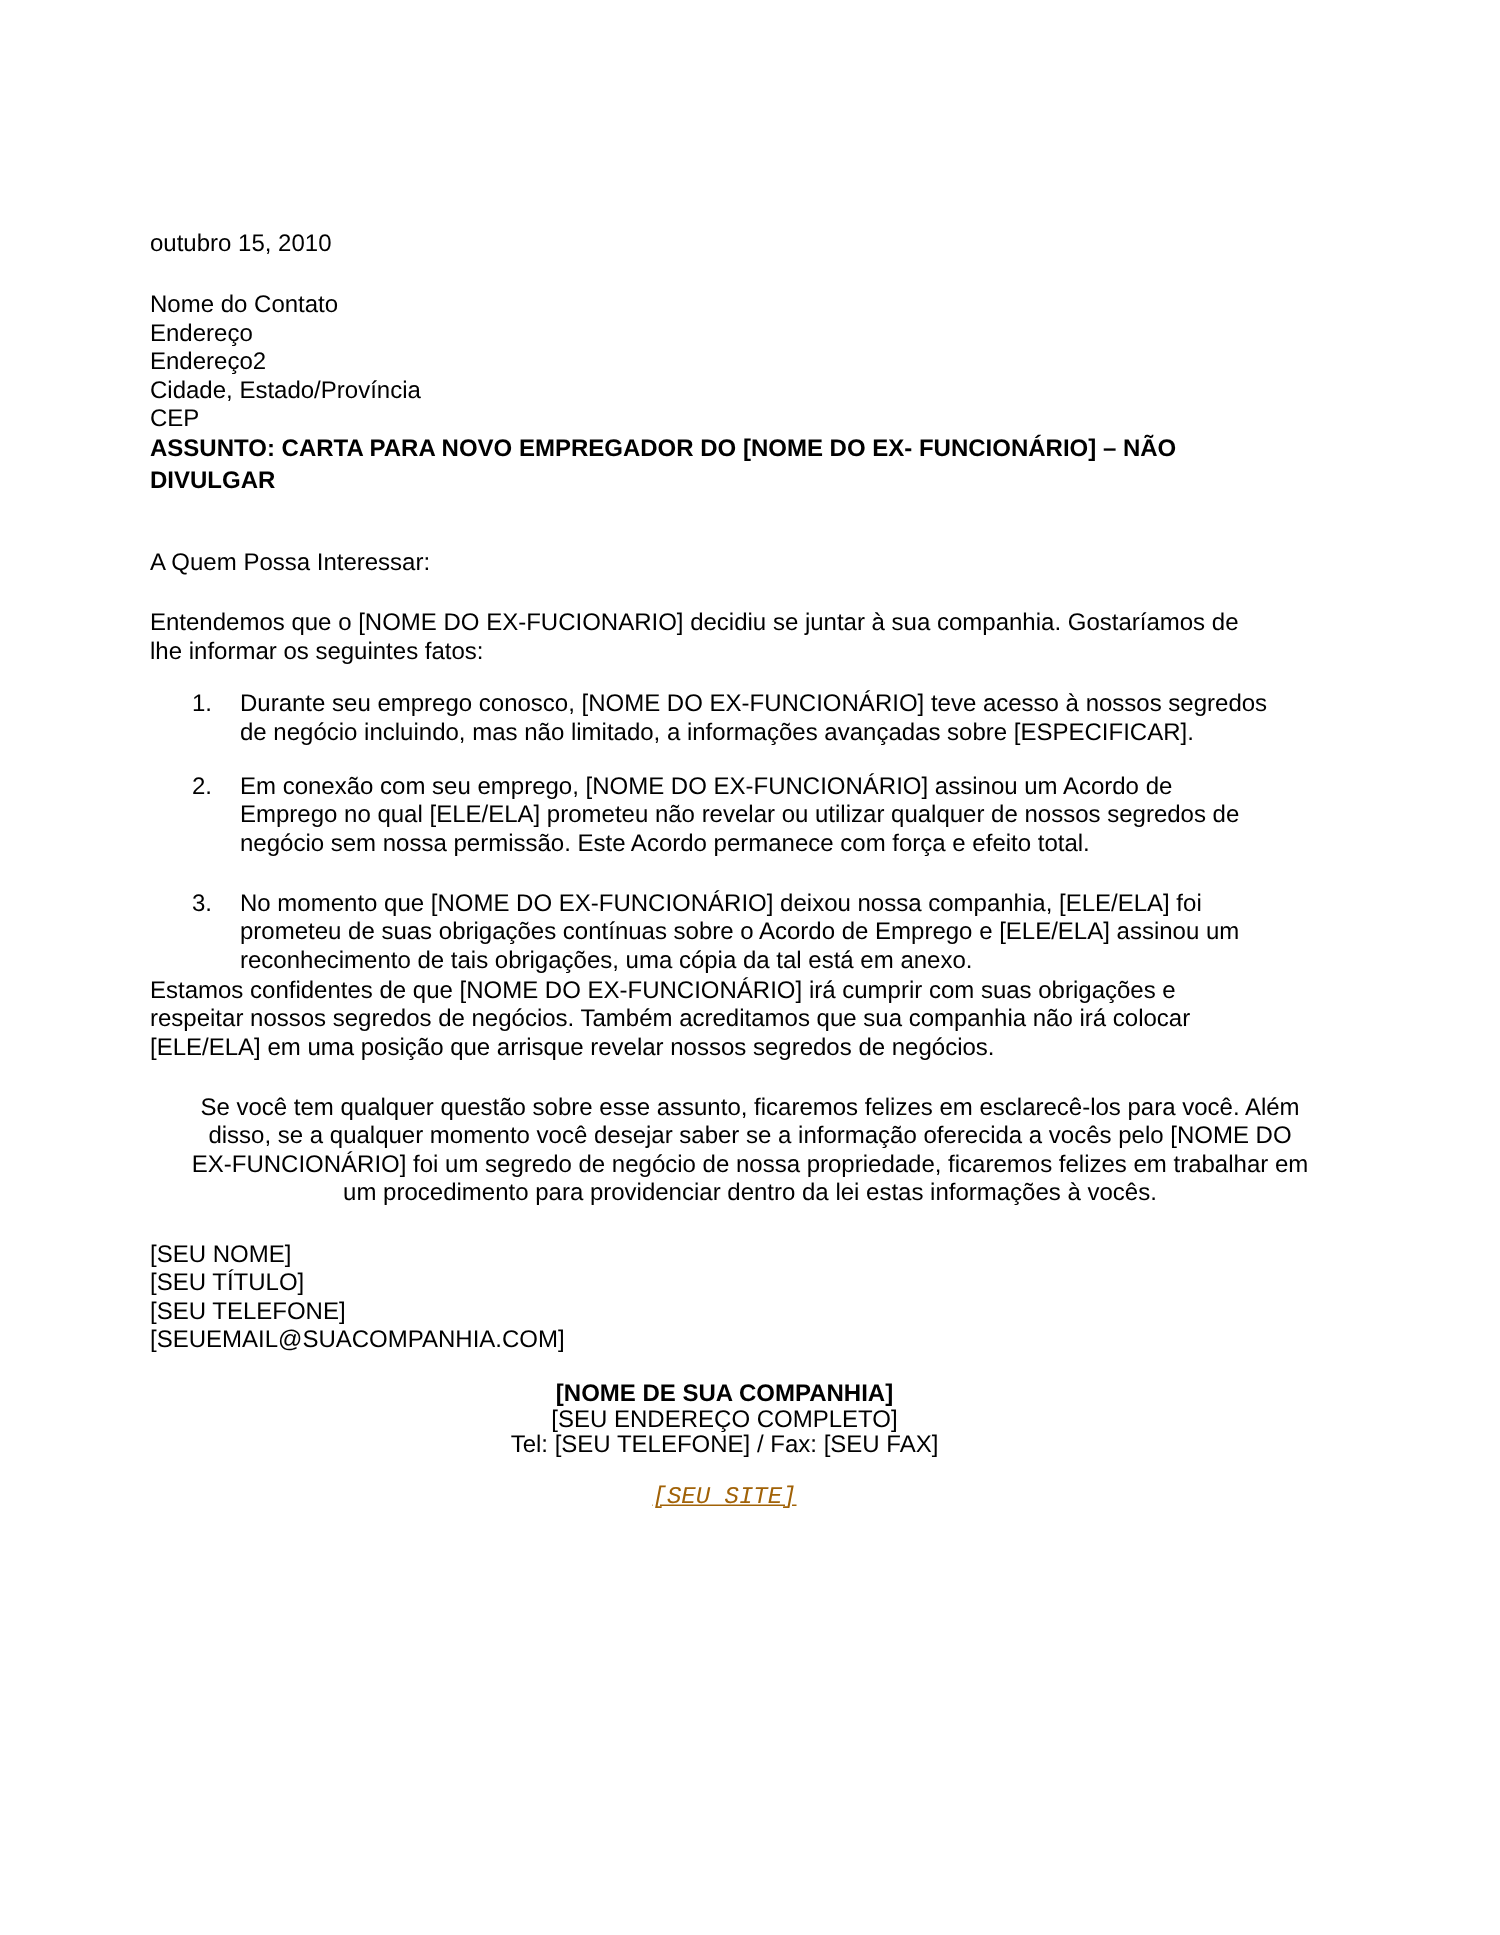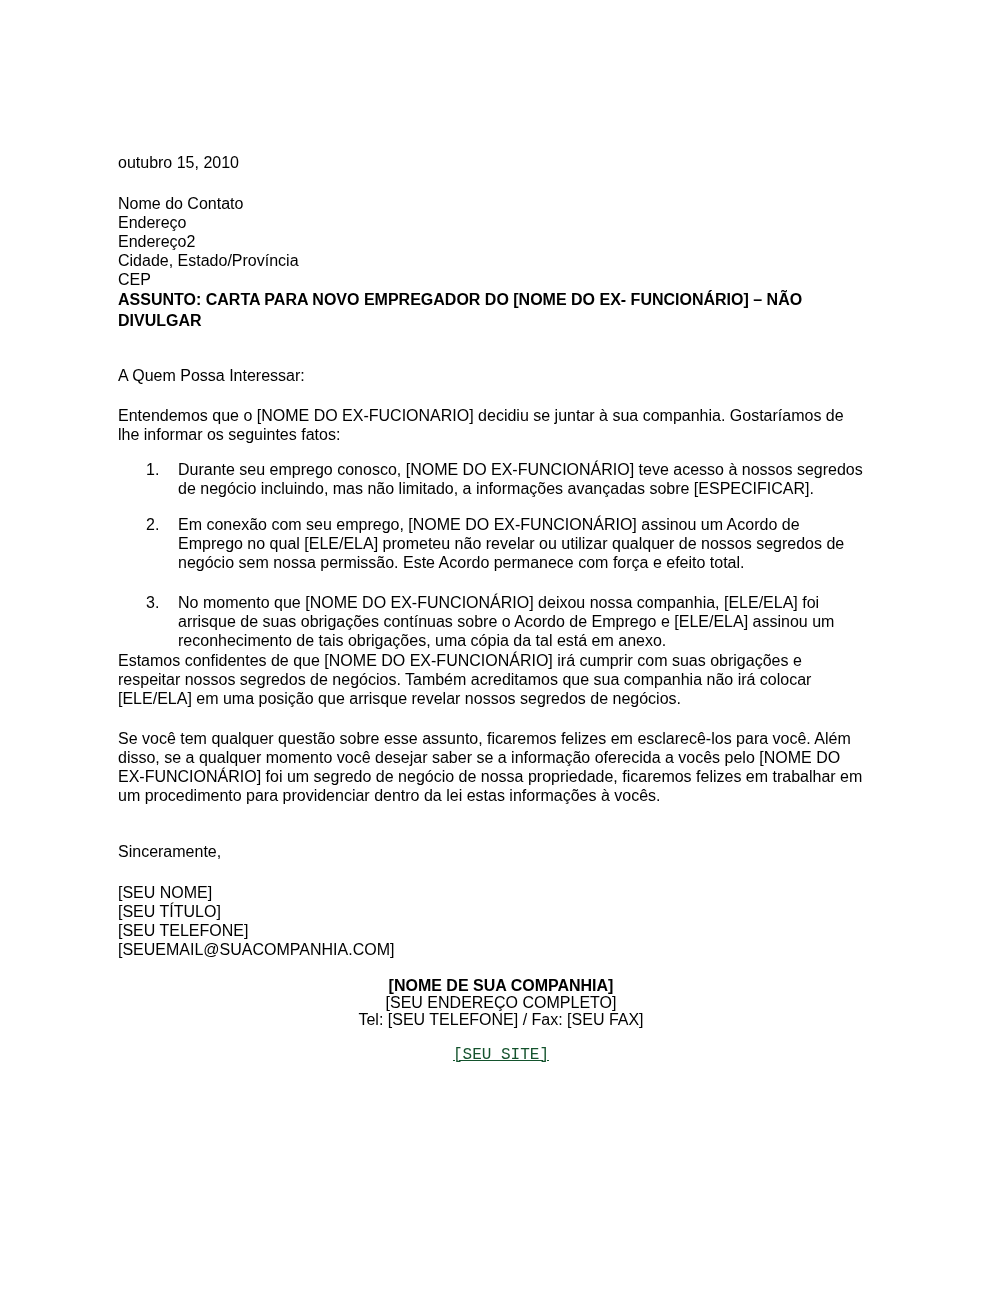--- a/index.html
+++ b/index.html
@@ -10,21 +10,21 @@
     position: relative;
     width: 1000px;
     height: 1290px;
     background: #ffffff;
     font-family: "Liberation Sans", "DejaVu Sans", sans-serif;
     color: #000000;
     overflow: hidden;
   }
   .content {
     position: absolute;
-    left: 118px;
+    left: 100px;
     top: 153px;
     width: 800px;
   }
   .txt {
     font-size: 16px;
     line-height: 19px;
     white-space: pre-line;
     color: #000000;
   }
   .date-line { margin-top: 0; }
@@ -42,21 +42,21 @@
     width: 32px;
     flex: 0 0 32px;
     font-size: 16px;
     line-height: 19px;
   }
   .list-item .item-text { flex: 1; }
   .li-1 { margin-top: 16px; }
   .li-2 { margin-top: 17px; }
   .li-3 { margin-top: 21px; }
   .para-confidence { margin-top: 1px; }
-  .para-questions { margin-top: 21px; }
+  .para-questions { margin-top: 21px; text-align: center; }
   .closing { margin-top: 37px; }
   .signature { margin-top: 22px; }
   .email-notice { margin-top: 54px; }
   .footer {
     margin-top: 18px;
     width: 766px;
     text-align: center;
   }
   .footer .f-line {
     font-size: 16px;
@@ -102,45 +102,44 @@
       </div>
       <div class="list-item li-2">
         <span class="num">2.</span>
         <span class="txt item-text">Em conexão com seu emprego, [NOME DO EX-FUNCIONÁRIO] assinou um Acordo de
 Emprego no qual [ELE/ELA] prometeu não revelar ou utilizar qualquer de nossos segredos de
 negócio sem nossa permissão. Este Acordo permanece com força e efeito total.</span>
       </div>
       <div class="list-item li-3">
         <span class="num">3.</span>
         <span class="txt item-text">No momento que [NOME DO EX-FUNCIONÁRIO] deixou nossa companhia, [ELE/ELA] foi
-arrisque de suas obrigações contínuas sobre o Acordo de Emprego e [ELE/ELA] assinou um
+prometeu de suas obrigações contínuas sobre o Acordo de Emprego e [ELE/ELA] assinou um
 reconhecimento de tais obrigações, uma cópia da tal está em anexo.</span>
       </div>
     </div>
 
     <div class="txt para-confidence">Estamos confidentes de que [NOME DO EX-FUNCIONÁRIO] irá cumprir com suas obrigações e
 respeitar nossos segredos de negócios. Também acreditamos que sua companhia não irá colocar
 [ELE/ELA] em uma posição que arrisque revelar nossos segredos de negócios.</div>
 
     <div class="txt para-questions">Se você tem qualquer questão sobre esse assunto, ficaremos felizes em esclarecê-los para você. Além
 disso, se a qualquer momento você desejar saber se a informação oferecida a vocês pelo [NOME DO
 EX-FUNCIONÁRIO] foi um segredo de negócio de nossa propriedade, ficaremos felizes em trabalhar em
 um procedimento para providenciar dentro da lei estas informações à vocês.</div>
 
-    <div class="txt closing">Sinceramente,</div>
 
     <div class="txt signature">[SEU NOME]
 [SEU TÍTULO]
 [SEU TELEFONE]
 [SEUEMAIL@SUACOMPANHIA.COM]</div>
 
 
     <div class="footer">
       <div class="f-line company">[NOME DE SUA COMPANHIA]</div>
       <div class="f-line">[SEU ENDEREÇO COMPLETO]</div>
       <div class="f-line">Tel: [SEU TELEFONE] / Fax: [SEU FAX]</div>
       <div class="f-line">
-        <a href="#" class="site-link" style="color: #14532d;">[SEU SITE]</a>
+        <a href="#" class="site-link" style="color: #a16207; font-style: italic;">[SEU SITE]</a>
       </div>
     </div>
 
   </div>
 </div>
 
 </body></html>

